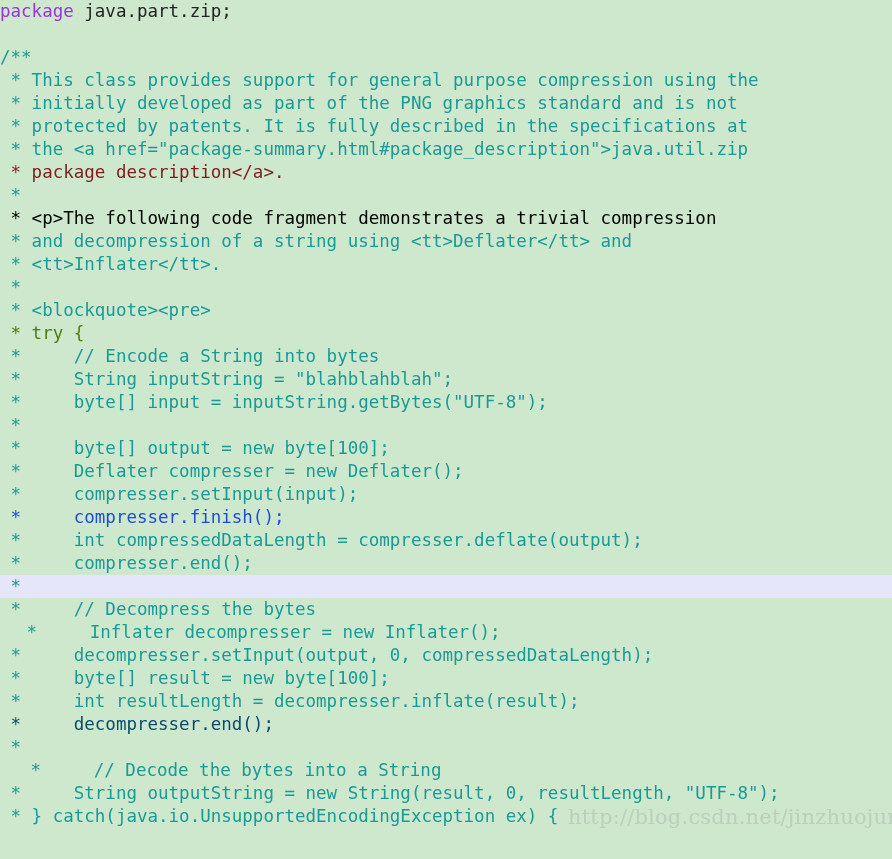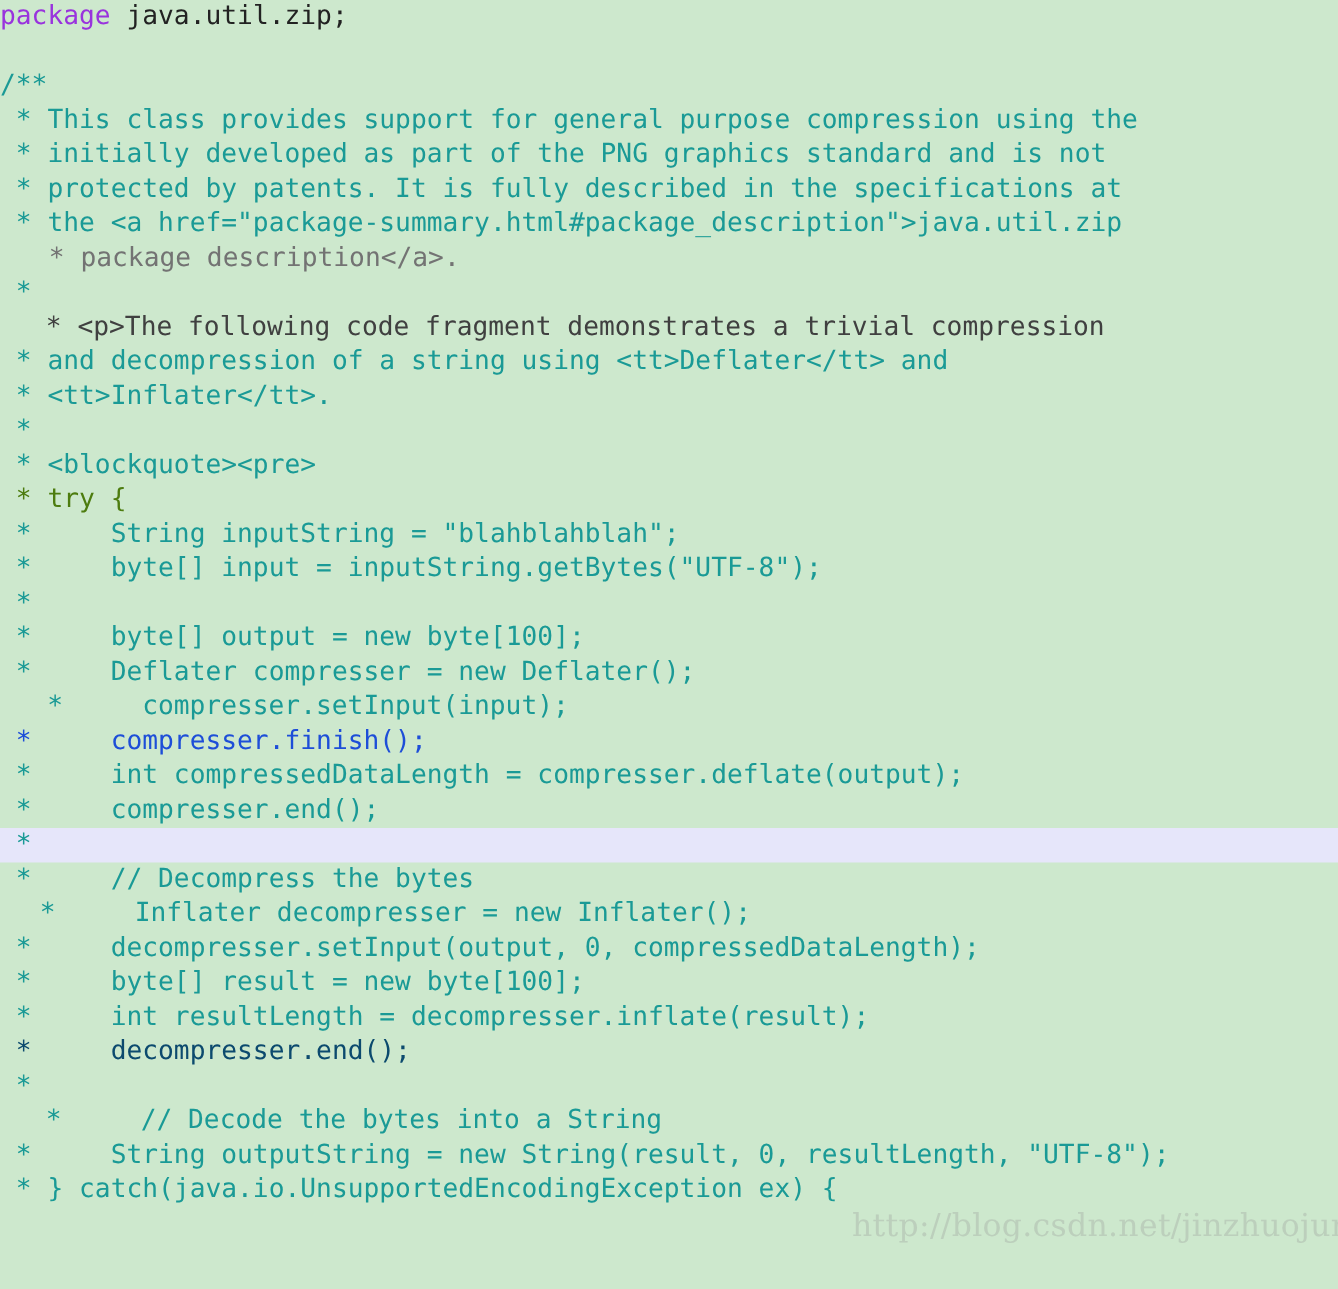--- a/index.html
+++ b/index.html
@@ -61,41 +61,42 @@
     white-space: pre;
     pointer-events: none;
     letter-spacing: 0.2px;
   }
 </style>
 </head>
 <body>
 
 <div id="editor" style="background: rgb(205, 232, 205);">
   <div id="code-lines">
-      <div class="code-line"><span class="kw" style="color: rgb(153, 51, 221);">package</span><span class="plain" style="color: rgb(34, 34, 34);"> java.util.zip;</span></div>
+      <div class="code-line"><span class="kw" style="color: rgb(153, 51, 221);">package</span><span class="plain" style="color: rgb(34, 34, 34);"> java.part.zip;</span></div>
       <div class="code-line"><span class="cmt" style="color: rgb(26, 154, 150);"></span></div>
       <div class="code-line"><span class="cmt" style="color: rgb(26, 154, 150);">/**</span></div>
       <div class="code-line"><span class="cmt" style="color: rgb(26, 154, 150);"> * This class provides support for general purpose compression using the</span></div>
       <div class="code-line"><span class="cmt" style="color: rgb(26, 154, 150);"> * initially developed as part of the PNG graphics standard and is not</span></div>
       <div class="code-line"><span class="cmt" style="color: rgb(26, 154, 150);"> * protected by patents. It is fully described in the specifications at</span></div>
       <div class="code-line"><span class="cmt" style="color: rgb(26, 154, 150);"> * the &lt;a href="package-summary.html#package_description"&gt;java.util.zip</span></div>
-      <div class="code-line"><span class="cmt" style="color: #737373; margin-left: 22px;"> * package description&lt;/a&gt;.</span></div>
+      <div class="code-line"><span class="cmt" style="color: #7f1d1d;"> * package description&lt;/a&gt;.</span></div>
       <div class="code-line"><span class="cmt" style="color: rgb(26, 154, 150);"> *</span></div>
-      <div class="code-line"><span class="cmt" style="color: #404040; margin-left: 20px;"> * &lt;p&gt;The following code fragment demonstrates a trivial compression</span></div>
+      <div class="code-line"><span class="cmt" style="color: #000000;"> * &lt;p&gt;The following code fragment demonstrates a trivial compression</span></div>
       <div class="code-line"><span class="cmt" style="color: rgb(26, 154, 150);"> * and decompression of a string using &lt;tt&gt;Deflater&lt;/tt&gt; and</span></div>
       <div class="code-line"><span class="cmt" style="color: rgb(26, 154, 150);"> * &lt;tt&gt;Inflater&lt;/tt&gt;.</span></div>
       <div class="code-line"><span class="cmt" style="color: rgb(26, 154, 150);"> *</span></div>
       <div class="code-line"><span class="cmt" style="color: rgb(26, 154, 150);"> * &lt;blockquote&gt;&lt;pre&gt;</span></div>
       <div class="code-line"><span class="cmt" style="color: #4d7c0f;"> * try {</span></div>
+      <div class="code-line"><span class="cmt" style="color: rgb(26, 154, 150);"> *     // Encode a String into bytes</span></div>
       <div class="code-line"><span class="cmt" style="color: rgb(26, 154, 150);"> *     String inputString = "blahblahblah";</span></div>
       <div class="code-line"><span class="cmt" style="color: rgb(26, 154, 150);"> *     byte[] input = inputString.getBytes("UTF-8");</span></div>
       <div class="code-line"><span class="cmt" style="color: rgb(26, 154, 150);"> *</span></div>
       <div class="code-line"><span class="cmt" style="color: rgb(26, 154, 150);"> *     byte[] output = new byte[100];</span></div>
       <div class="code-line"><span class="cmt" style="color: rgb(26, 154, 150);"> *     Deflater compresser = new Deflater();</span></div>
-      <div class="code-line"><span class="cmt" style="color: rgb(26, 154, 150); padding-left: 21px;"> *     compresser.setInput(input);</span></div>
+      <div class="code-line"><span class="cmt" style="color: rgb(26, 154, 150);"> *     compresser.setInput(input);</span></div>
       <div class="code-line"><span class="cmt" style="color: #1d4ed8;"> *     compresser.finish();</span></div>
       <div class="code-line"><span class="cmt" style="color: rgb(26, 154, 150);"> *     int compressedDataLength = compresser.deflate(output);</span></div>
       <div class="code-line"><span class="cmt" style="color: rgb(26, 154, 150);"> *     compresser.end();</span></div>
       <div class="code-line highlight" style="background: rgb(230, 230, 250);"><span class="cmt" style="color: rgb(26, 154, 150);"> *</span></div>
       <div class="code-line"><span class="cmt" style="color: rgb(26, 154, 150);"> *     // Decompress the bytes</span></div>
       <div class="code-line"><span class="cmt" style="color: rgb(26, 154, 150); padding-left: 16px;"> *     Inflater decompresser = new Inflater();</span></div>
       <div class="code-line"><span class="cmt" style="color: rgb(26, 154, 150);"> *     decompresser.setInput(output, 0, compressedDataLength);</span></div>
       <div class="code-line"><span class="cmt" style="color: rgb(26, 154, 150);"> *     byte[] result = new byte[100];</span></div>
       <div class="code-line"><span class="cmt" style="color: rgb(26, 154, 150);"> *     int resultLength = decompresser.inflate(result);</span></div>
       <div class="code-line"><span class="cmt" style="color: #0c4a6e;"> *     decompresser.end();</span></div>

